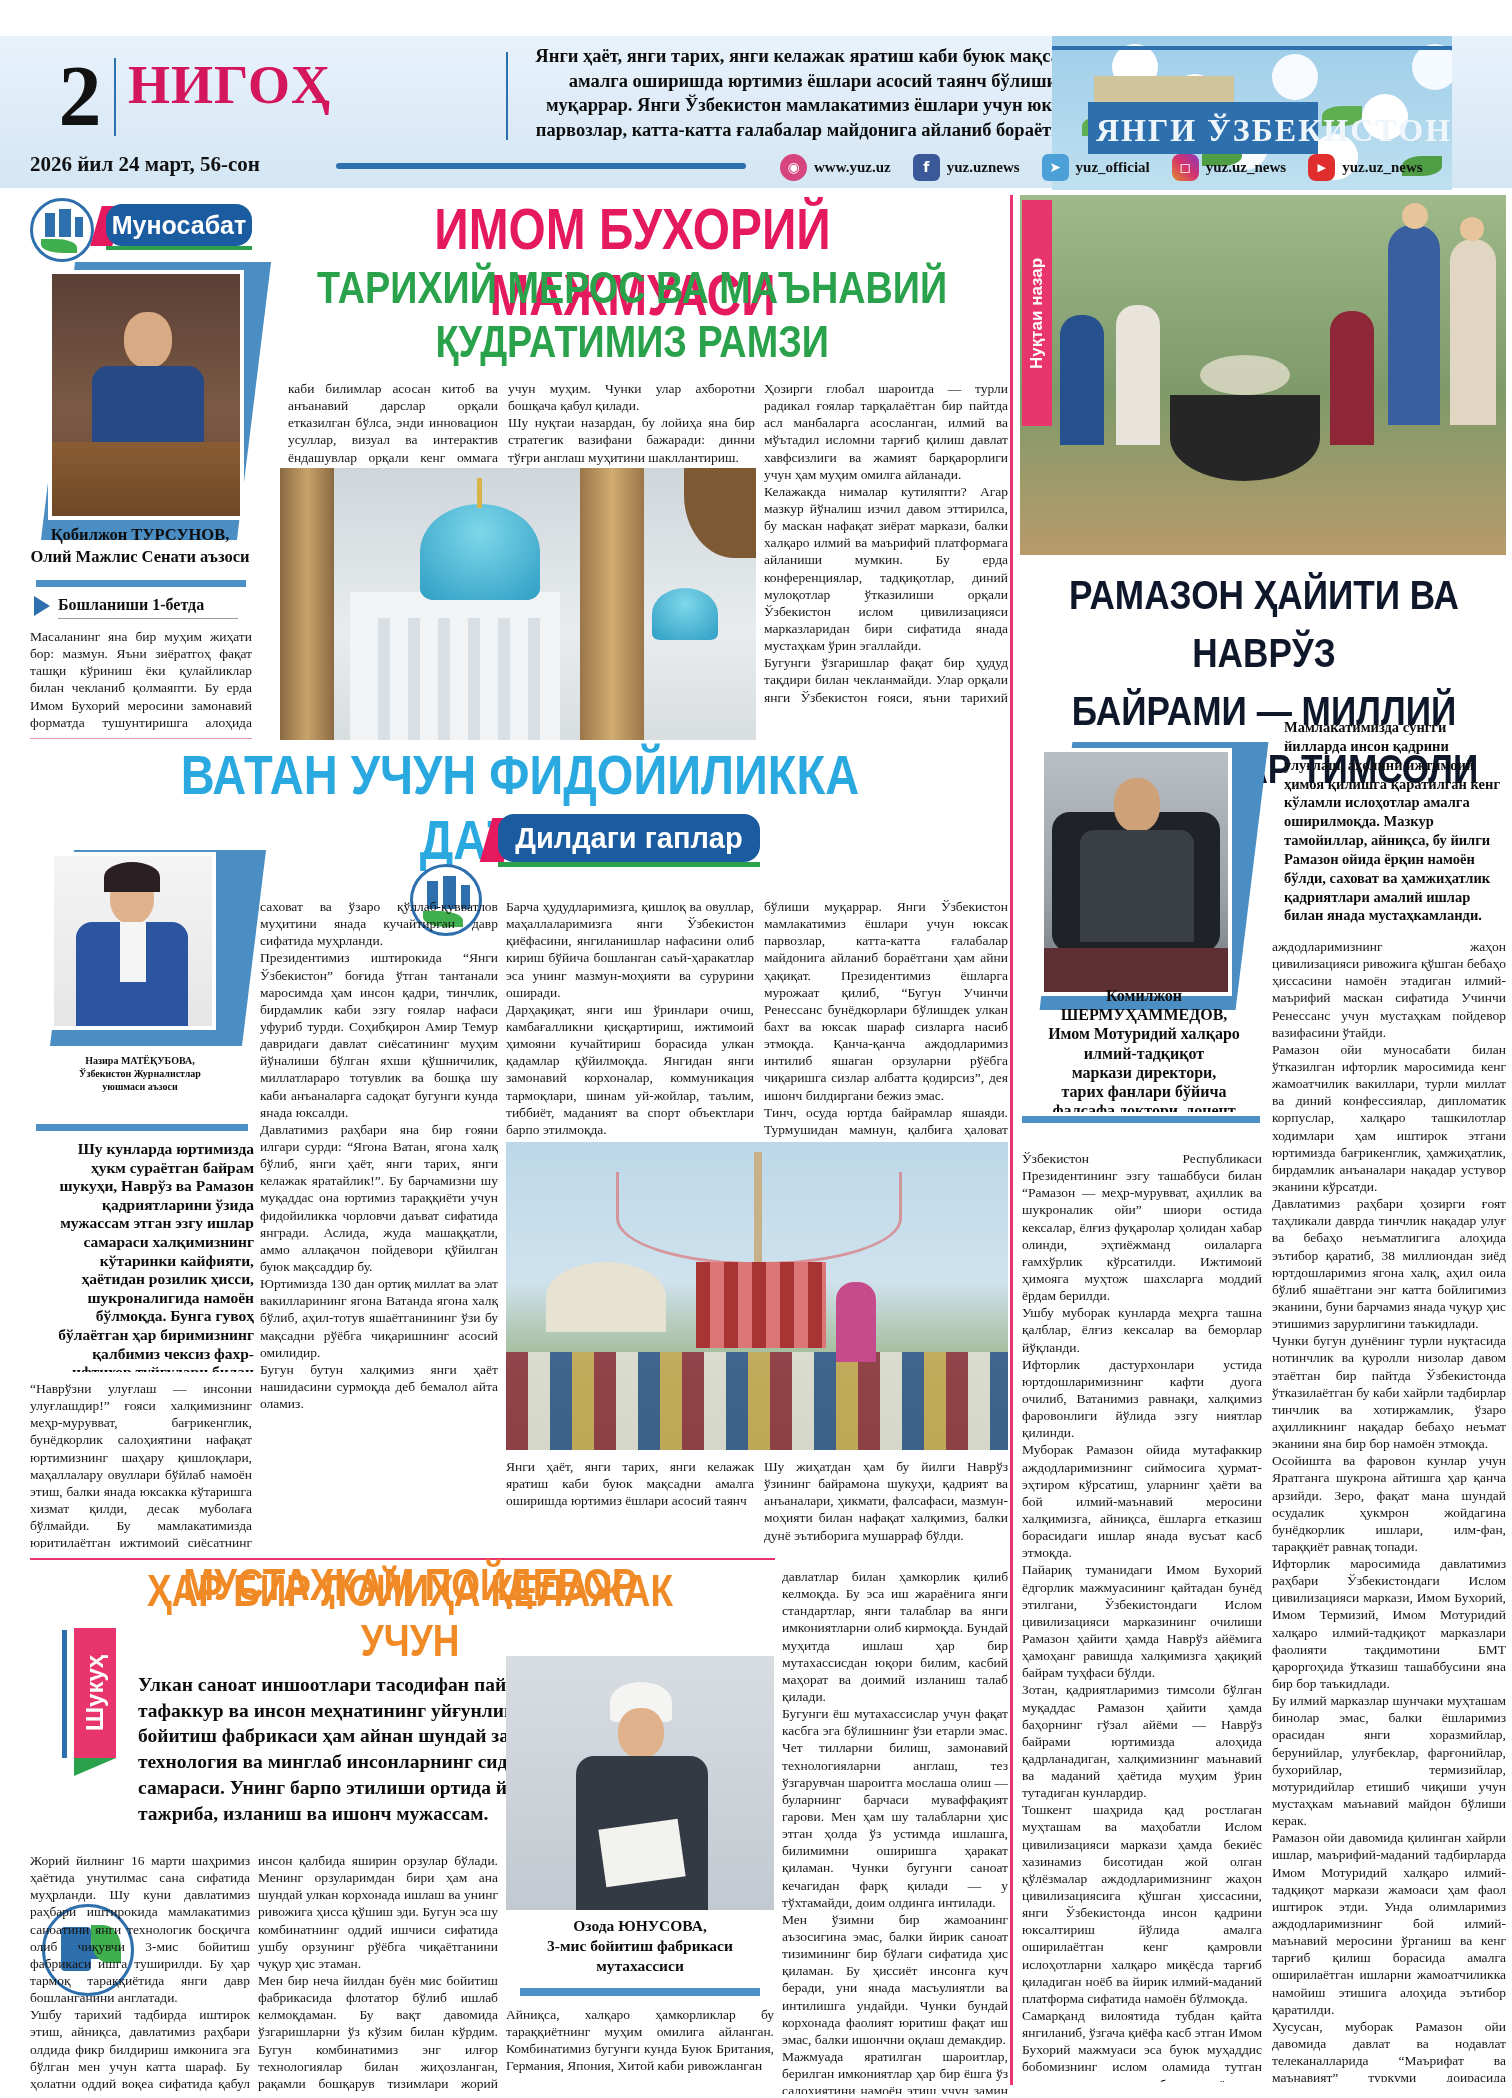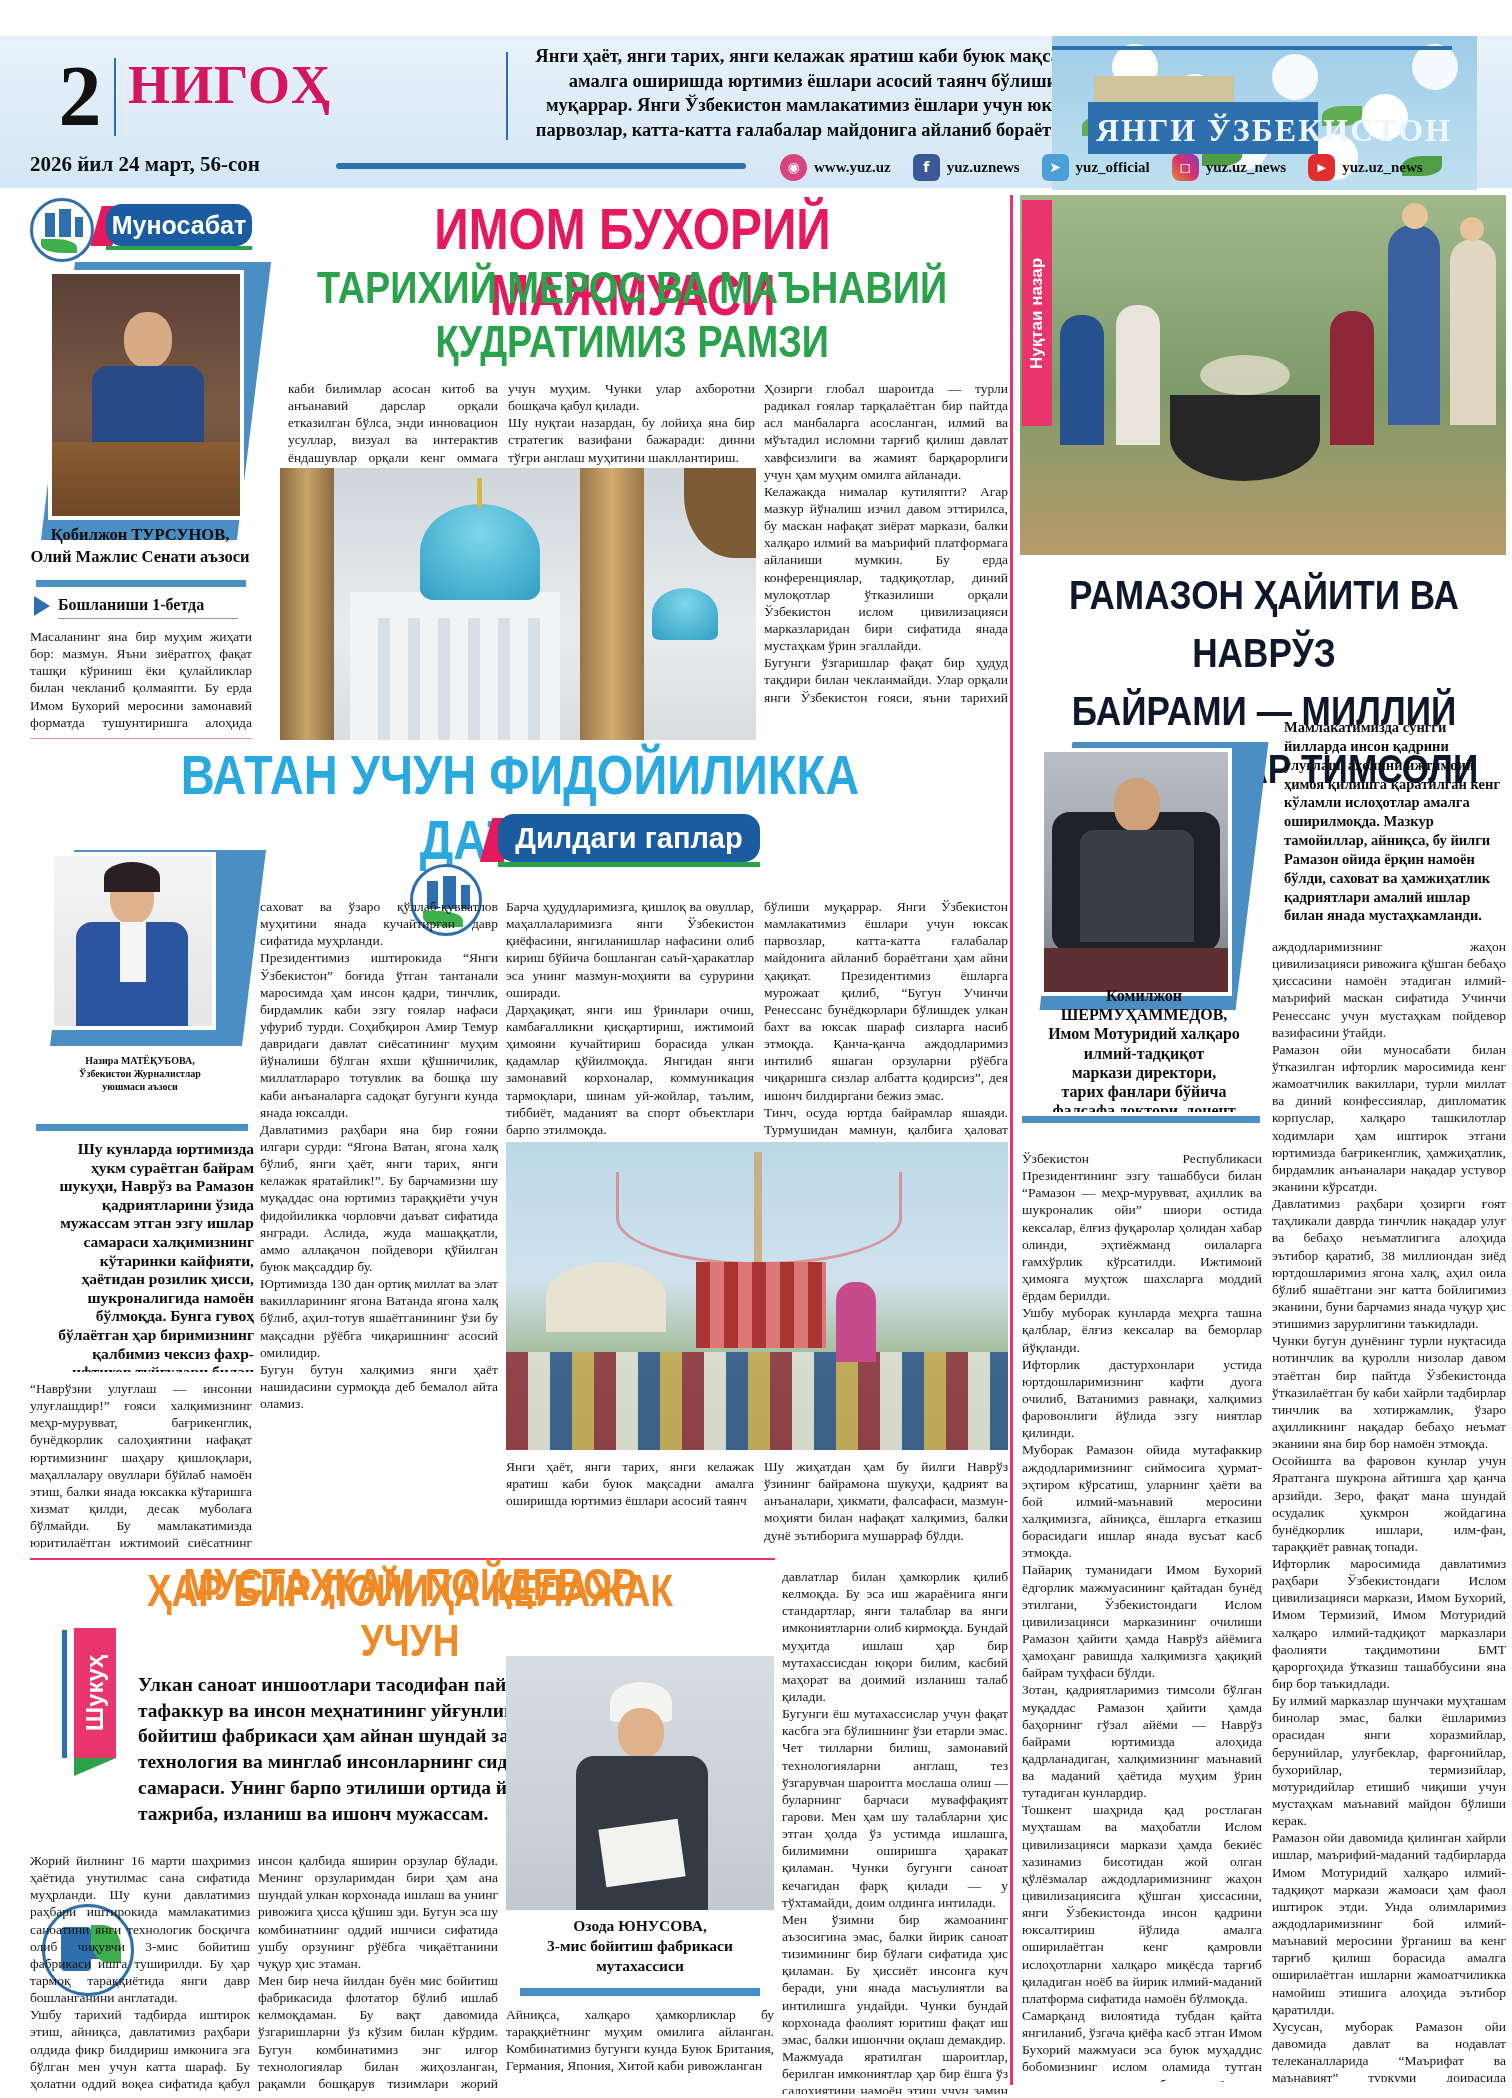--- a/index.html
+++ b/index.html
@@ -34,21 +34,21 @@
 
   <div class="abs" style="left:0;top:36px;width:1512px;height:152px;background:linear-gradient(180deg,#e8f2fb,#d4e6f4);"></div>
 
   <div class="abs" style="left:52px;top:48px;width:56px;height:96px;font-size:86px;font-weight:bold;line-height:96px;text-align:center;">2</div>
   <div class="abs" style="left:114px;top:58px;width:2px;height:78px;background:#2e6fae;"></div>
   <div class="abs" style="left:128px;top:54px;width:180px;font-size:54px;font-weight:bold;color:#d4175c;letter-spacing:1px;">НИГОҲ</div>
 
   <div class="abs" style="left:506px;top:52px;width:2px;height:88px;background:#2e6fae;"></div>
   <div class="abs lead" style="left:524px;top:44px;width:578px;height:100px;font-size:18.5px;line-height:1.33;text-align:center;">Янги ҳаёт, янги тарих, янги келажак яратиш каби буюк мақсадни амалга оширишда юртимиз ёшлари асосий таянч бўлиши муқаррар. Янги Ўзбекистон мамлакатимиз ёшлари учун юксак парвозлар, катта-катта ғалабалар майдонига айланиб бораётгани ҳам айни ҳақиқат.</div>
 
-  <div class="abs photo" style="left:1052px;top:36px;width:400px;height:154px;background:linear-gradient(180deg,#9ecde8,#bfe0f0);padding-left:25px;">
+  <div class="abs photo" style="left:1052px;top:36px;width:400px;height:154px;background:linear-gradient(180deg,#9ecde8,#bfe0f0);">
     <div class="abs" style="left:60px;top:8px;width:46px;height:46px;background:#fff;border-radius:50%;box-shadow:60px 30px 0 #fdfdfd,160px 10px 0 #f7fbff,250px 50px 0 #ffffff,300px 0 0 #f4faff,200px 90px 0 #ffffff,110px 80px 0 #f8fcff;"></div>
     <div class="abs" style="left:30px;top:80px;width:40px;height:20px;background:#5fae52;border-radius:50% 0 50% 0;box-shadow:120px 30px 0 #4f9e46,240px -10px 0 #5fae52,320px 40px 0 #4f9e46;"></div>
     <div class="abs" style="left:42px;top:40px;width:140px;height:32px;background:#cfc49a;"></div>
     <div class="abs" style="left:36px;top:66px;width:230px;height:52px;background:#2e6fae;"></div>
     <div class="abs" style="left:44px;top:76px;width:356px;font-size:32px;color:#eef6fc;font-weight:bold;letter-spacing:2px;white-space:nowrap;">ЯНГИ ЎЗБЕКИСТОН</div>
     <div class="abs" style="left:0;top:10px;width:400px;height:4px;background:#2e6fae;"></div>
   </div>
 
   <div class="abs" style="left:30px;top:152px;width:300px;font-size:21px;font-weight:bold;">2026 йил 24 март, 56-сон</div>
   <div class="abs" style="left:336px;top:163px;width:410px;height:6px;background:#2e6fae;border-radius:3px;"></div>

